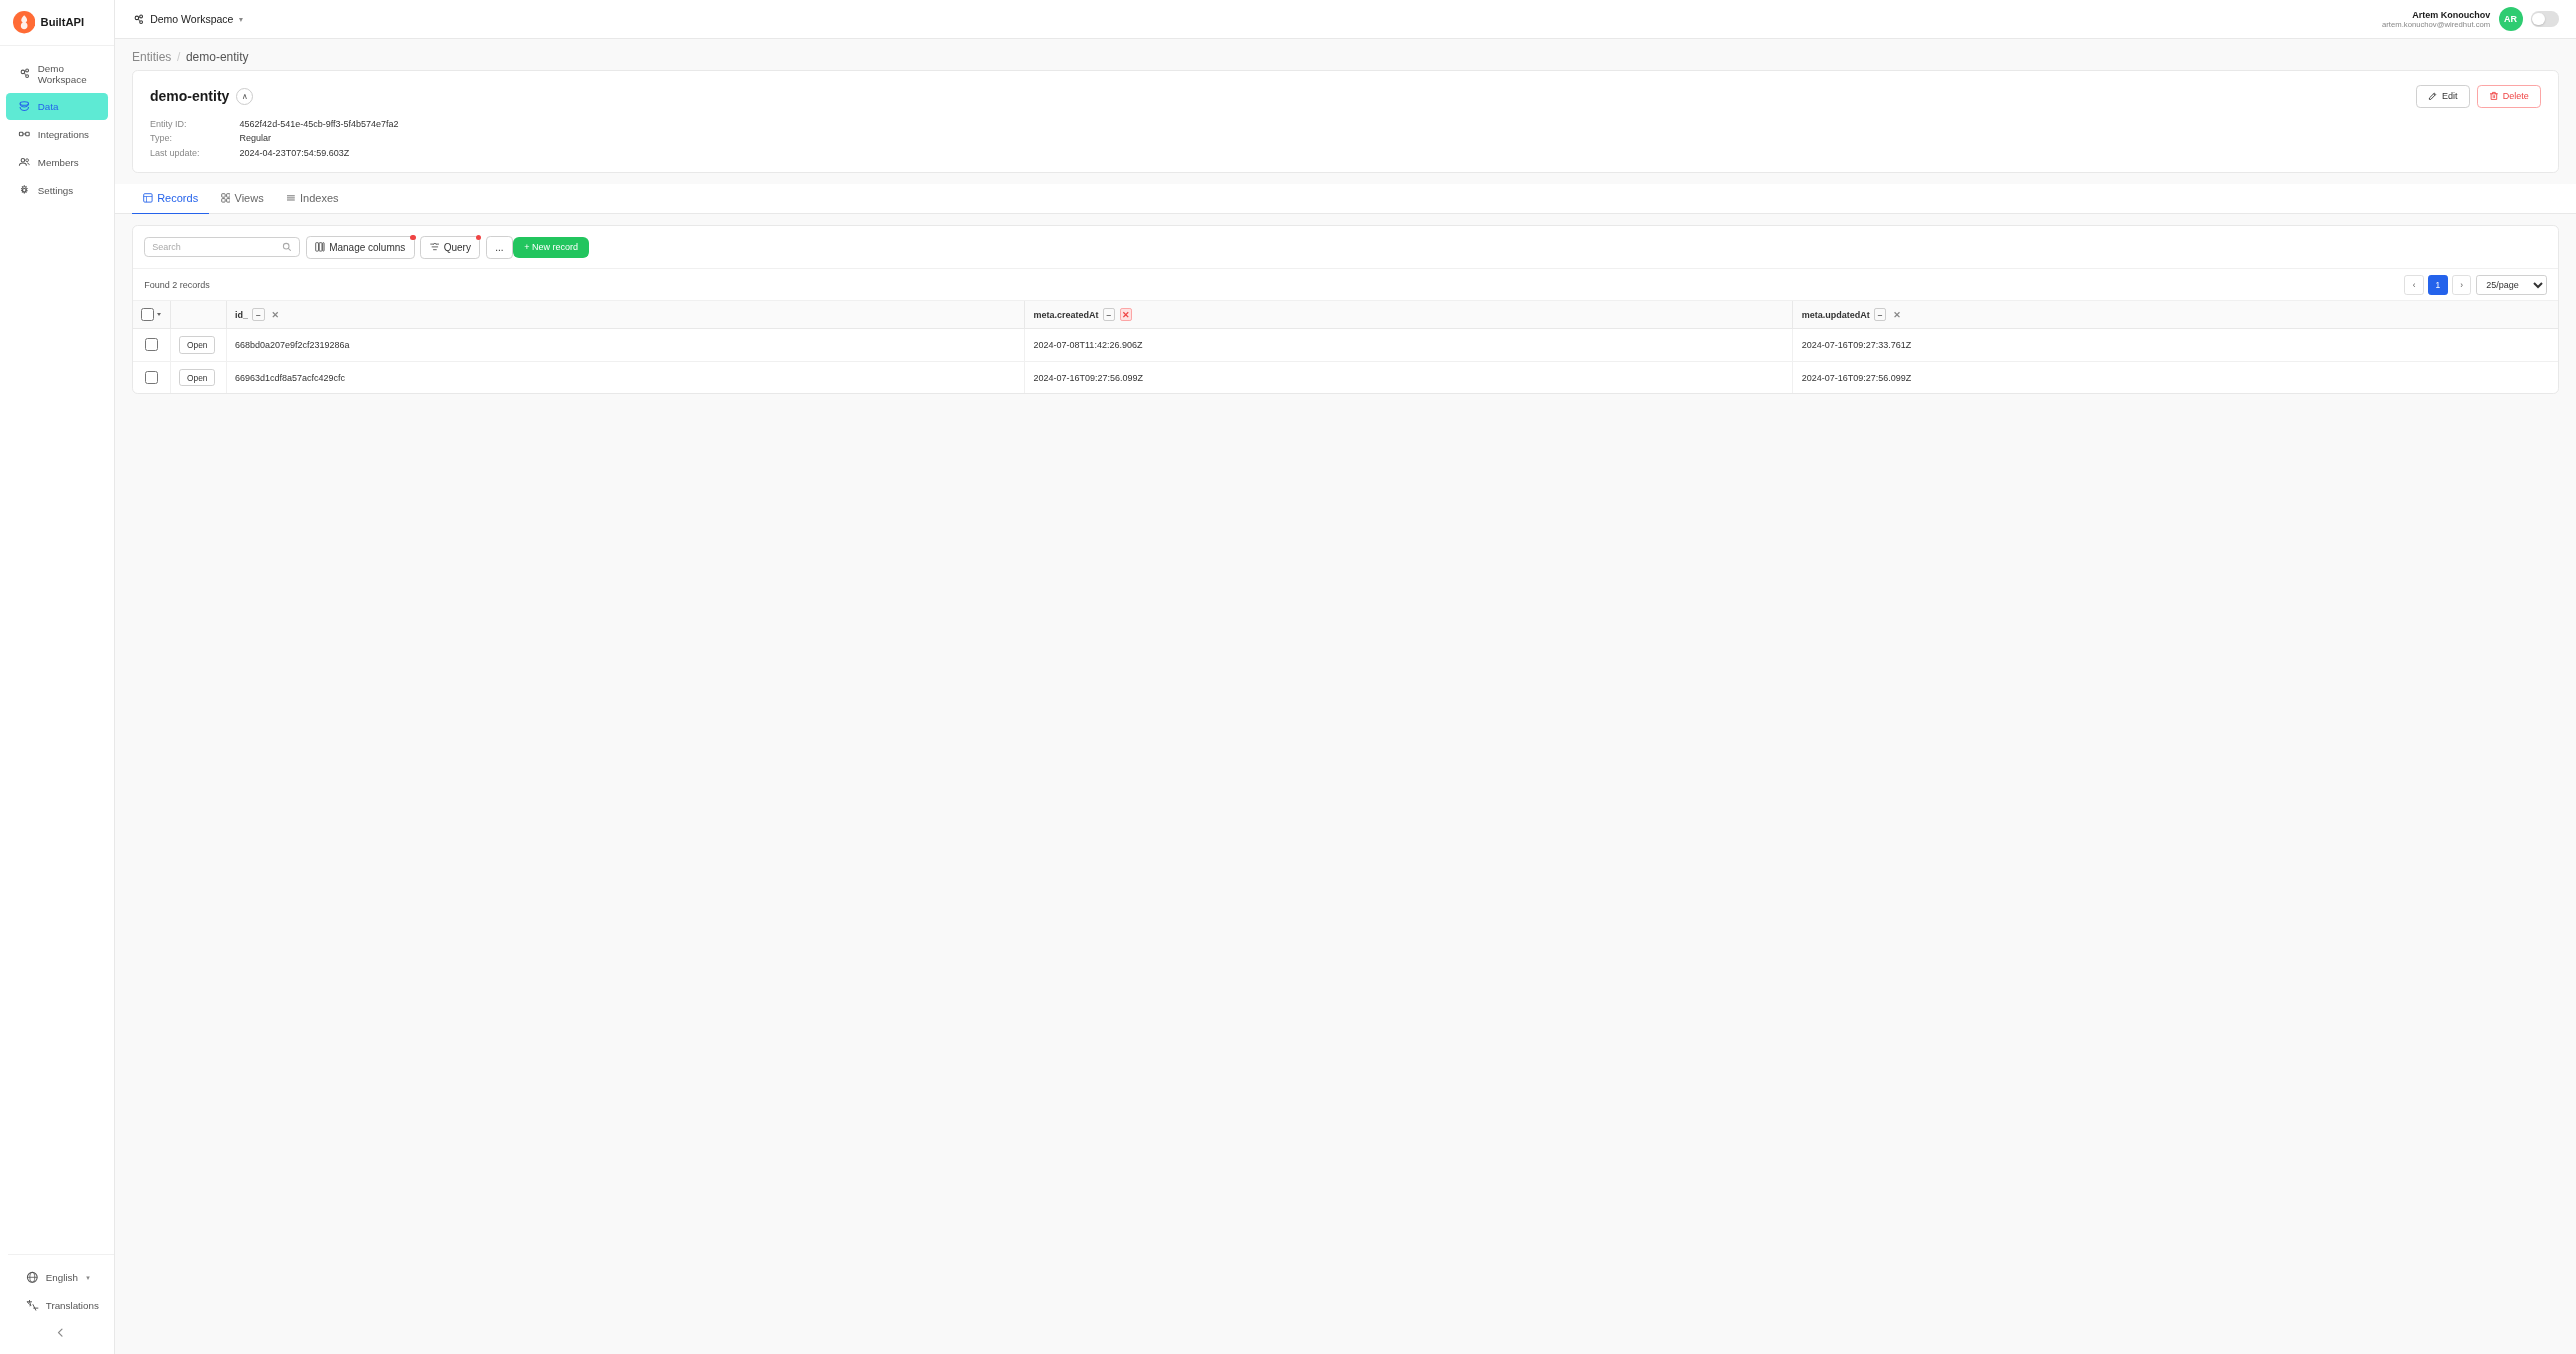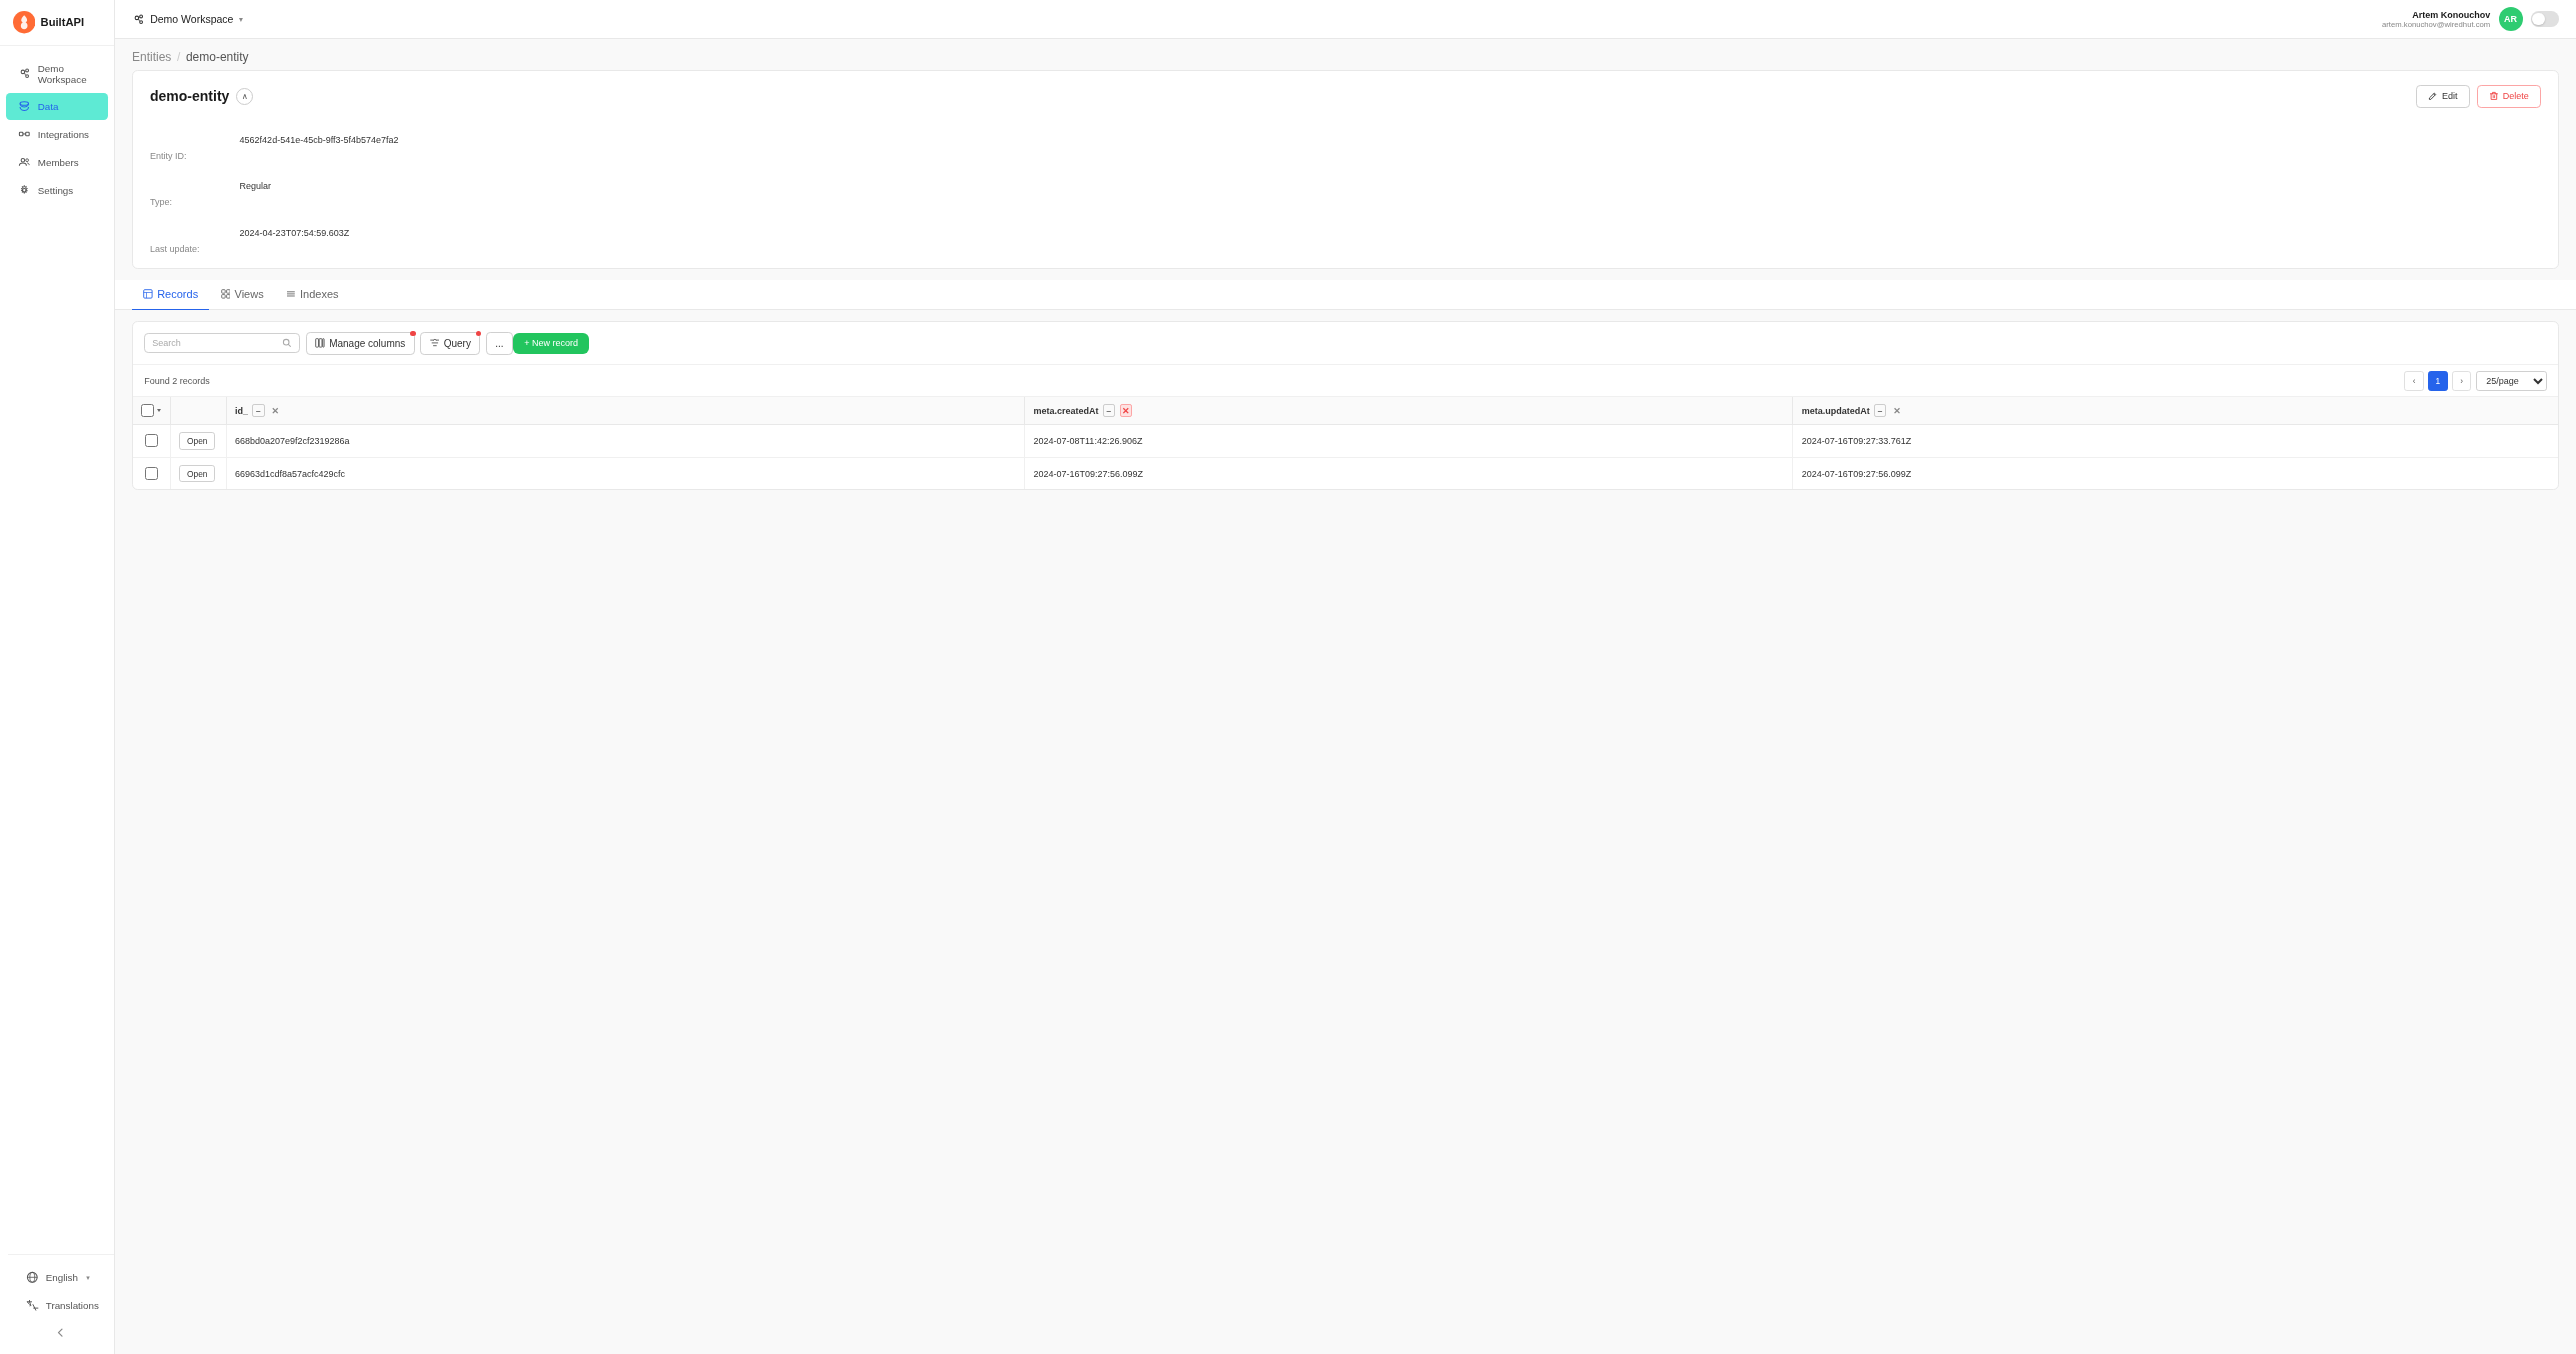--- a/index.html
+++ b/index.html
@@ -220,21 +220,21 @@
       display: flex;
       flex-direction: column;
       gap: 4.2px;
     }
     .entity-meta-row {
       display: flex;
       align-items: center;
       gap: 5.6px;
       font-size: 9px;
     }
-    .meta-label { color: #888; width: 84px; margin-top: 32px; }
+    .meta-label { color: #888; width: 84px; }
     .meta-value { color: #333; }
 
     
     .tabs-bar {
       display: flex;
       gap: 0;
       padding: 0 17px;
       border-bottom: 0.7px solid #e8e8e8;
       background: #fff;
     }

